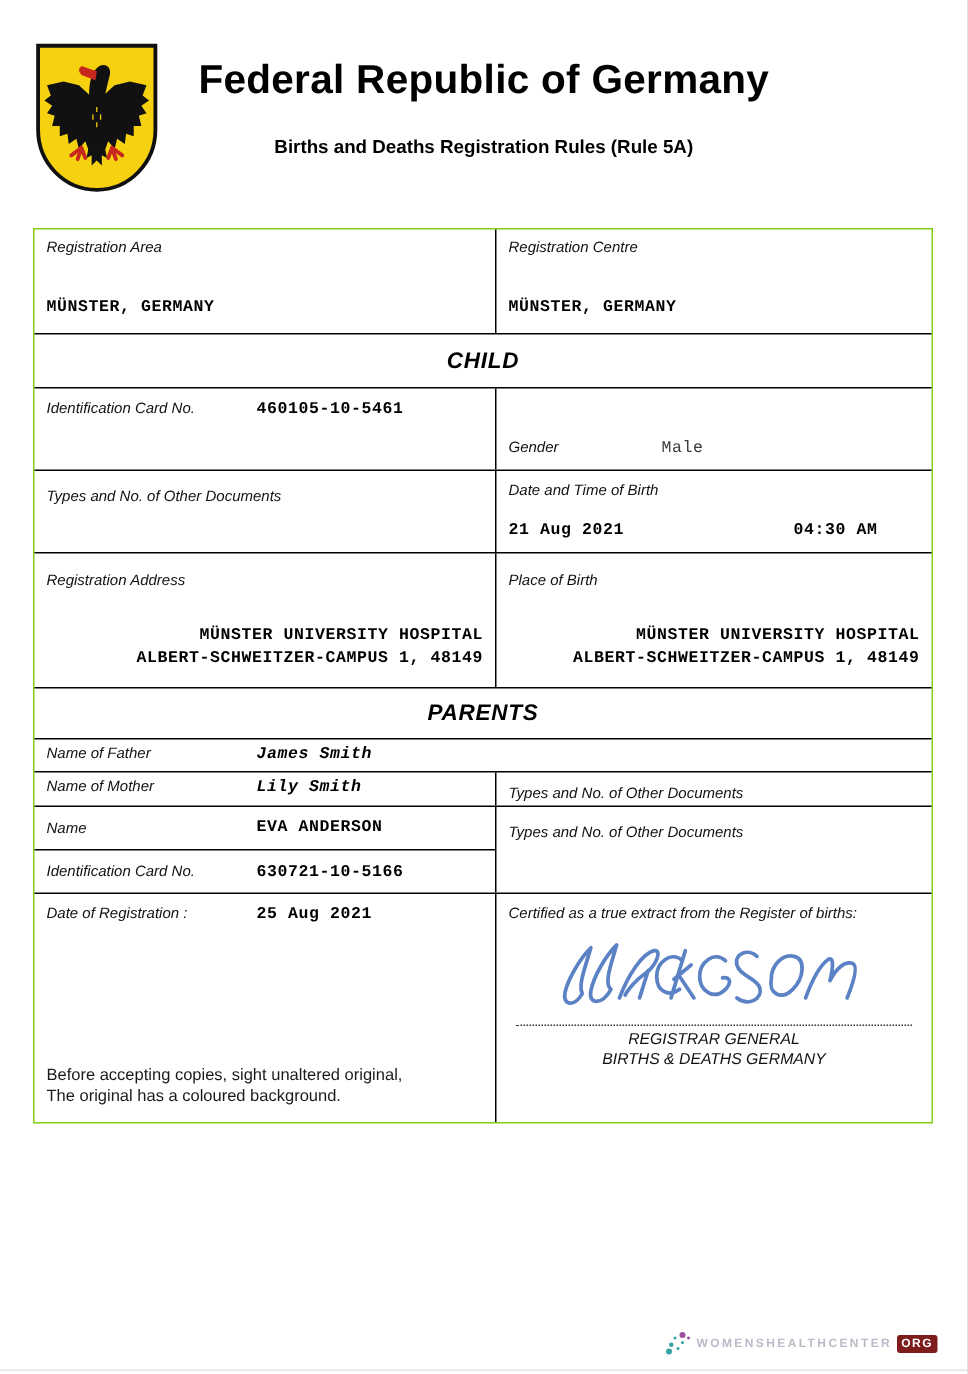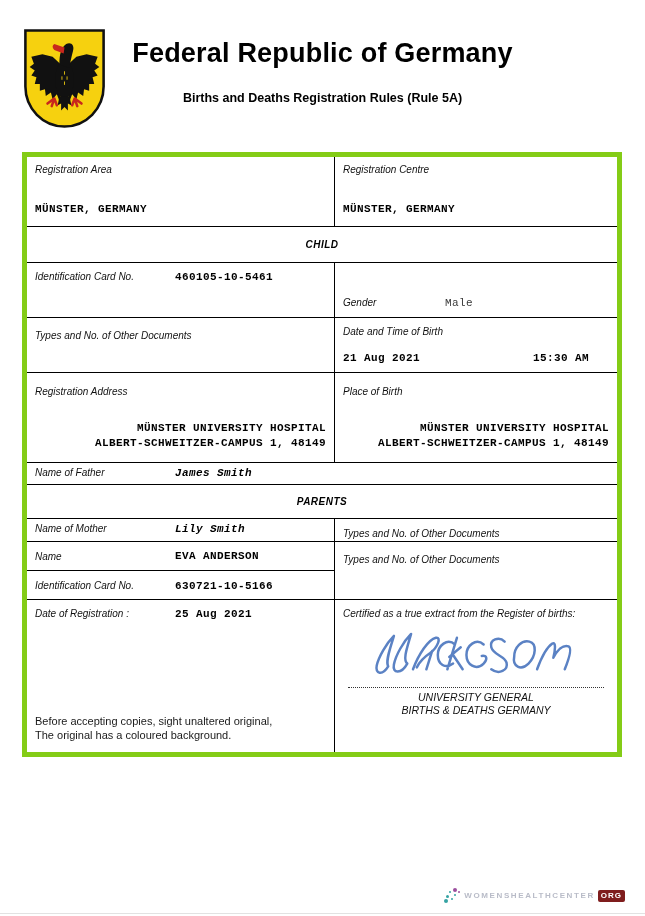--- a/index.html
+++ b/index.html
@@ -8,33 +8,33 @@
     position:relative; width:645px; height:916px; background:#ffffff;
     margin:0 auto; overflow:hidden; color:#000;
   }
   
   .coat { position:absolute; left:22px; top:27px; }
   .titles { position:absolute; left:0; right:0; top:38px; text-align:center; }
   .country { font-size:27px; font-weight:bold; letter-spacing:.2px; }
   .maintitle { font-size:30px; font-weight:bold; letter-spacing:1px; margin-top:6px; }
   .subtitle { font-size:12.5px; font-weight:bold; margin-top:22px; }
   
-  .tbl { position:absolute; left:22px; top:152px; width:600px; border:5px solid #84cc16; background:#fff; }
+  .tbl { position:absolute; left:22px; top:152px; width:600px; border:1px solid #84cc16; background:#fff; }
   .row { display:flex; border-bottom:1px solid #000; }
   .row:last-child { border-bottom:none; }
   .cl { width:308px; border-right:1px solid #000; }
   .cr { flex:1; }
   .cell { padding:7px 8px; }
   .lbl { font-style:italic; font-size:10px; color:#111; }
   .val { font-family:"Liberation Mono","DejaVu Sans Mono",monospace; font-weight:bold; font-size:11px; letter-spacing:.4px; white-space:nowrap; }
   .val.light { font-weight:normal; color:#3a3a3a; }
   .val.nameit { font-style:italic; }
   .lv { display:flex; align-items:baseline; }
   .lv .lbl { width:140px; flex:none; }
-  .band { font-size:10px; font-weight:bold; font-style:italic; text-align:right; letter-spacing:.5px;
+  .band { font-size:15px; font-weight:bold; font-style:italic; text-align:right; letter-spacing:.5px;
           display:flex; align-items:center; justify-content:center; }
   .r1 { height:70px; } .r1 .cell { display:flex; flex-direction:column; justify-content:space-between; padding-bottom:11px; }
   .r2 { height:36px; }
   .r3 { height:55px; }
   .r3 .cl { display:flex; flex-direction:column; gap:11px; padding:8px; }
   .r3 .cr { display:flex; flex-direction:column; justify-content:flex-end; padding:8px; }
   .r3 .cr .lbl { width:102px; }
   .r4 { height:55px; }
   .r4 .cr { display:flex; flex-direction:column; justify-content:space-between; padding:8px; }
   .r4 .dtline { display:flex; }
@@ -133,21 +133,21 @@
     </div>
 
     <div class="row r4">
       <div class="cl cell">
         <span class="lbl">Types and No. of Other Documents</span>
       </div>
       <div class="cr">
         <span class="lbl">Date and Time of Birth</span>
         <div class="dtline">
           <span class="val">21 Aug 2021</span>
-          <span class="val">15:30 AM</span>
+          <span class="val">04:30 AM</span>
         </div>
       </div>
     </div>
 
     <div class="row r5">
       <div class="cl cell">
         <span class="lbl">Registration Address</span>
         <div class="addr">
           <div class="val">MÜNSTER UNIVERSITY HOSPITAL</div>
           <div class="val">ALBERT-SCHWEITZER-CAMPUS 1, 48149</div>
@@ -155,28 +155,28 @@
       </div>
       <div class="cr cell">
         <span class="lbl">Place of Birth</span>
         <div class="addr">
           <div class="val">MÜNSTER UNIVERSITY HOSPITAL</div>
           <div class="val">ALBERT-SCHWEITZER-CAMPUS 1, 48149</div>
         </div>
       </div>
     </div>
 
+    <div class="row r6 band">PARENTS</div>
+
     <div class="row r7">
       <div class="cell lv" style="width:100%;">
         <span class="lbl">Name of Father</span>
         <span class="val nameit">James Smith</span>
       </div>
     </div>
-
-    <div class="row r6 band">PARENTS</div>
 
     <div class="row r8">
       <div class="cl cell lv">
         <span class="lbl">Name of Mother</span>
         <span class="val nameit">Lily Smith</span>
       </div>
       <div class="cr cell">
         <span class="lbl">Types and No. of Other Documents</span>
       </div>
     </div>
@@ -219,21 +219,21 @@
               <path d="M44 47 C50 31 60 16 68 14 C74 13 70 24 62 30 C56 34 50 41 48 45 M64 28 L58 47"></path>
               <path d="M88 21 C80 14 70 22 70 32 C70 42 78 47 86 41 M90 14 L80 47 M94 24 L82 34 M86 32 L96 47"></path>
               <path d="M118 21 C110 14 100 22 100 32 C100 42 110 49 118 41 C122 37 122 32 116 33"></path>
               <path d="M140 18 C134 12 124 16 126 24 C128 32 140 33 142 40 C144 48 134 53 126 47"></path>
               <path d="M150 34 C150 24 158 16 166 18 C174 20 173 33 165 41 C157 49 148 44 150 34"></path>
               <path d="M174 47 C178 36 184 24 190 20 C194 18 193 27 191 35 C195 27 201 21 207 23 C211 25 207 37 203 47"></path>
             </g>
           </svg>
           <div class="dotline"></div>
           <div class="registrar">
-            <div>UNIVERSITY GENERAL</div>
+            <div>REGISTRAR GENERAL</div>
             <div>BIRTHS &amp; DEATHS GERMANY</div>
           </div>
         </div>
       </div>
     </div>
 
   </div>
 
   <div class="brand">
     <span class="sparkle">

